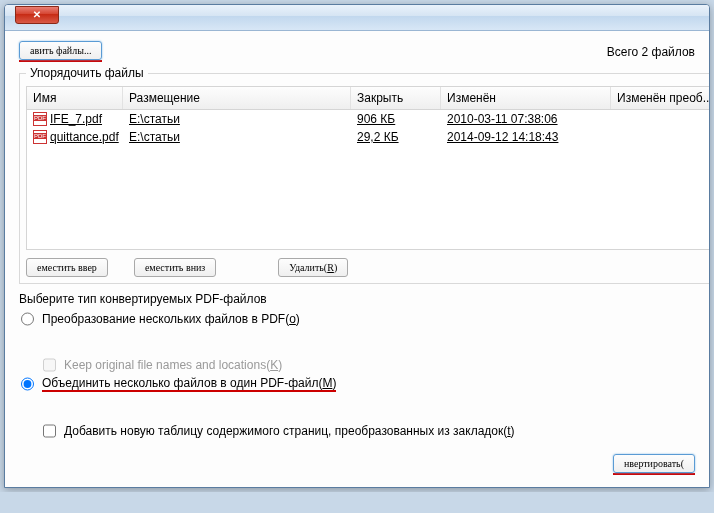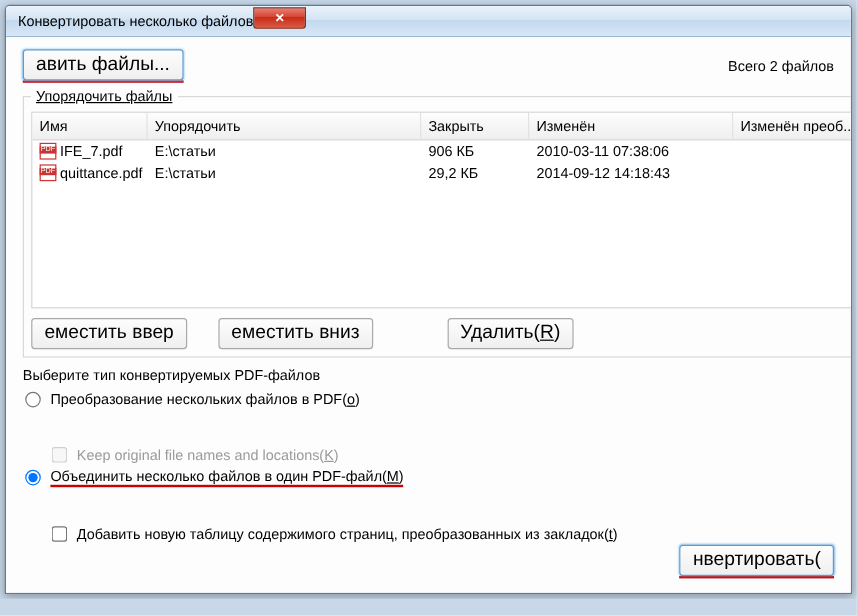--- a/index.html
+++ b/index.html
@@ -44,34 +44,34 @@
     display: flex;
     justify-content: space-between;
     align-items: center;
     margin-bottom: 4px;
   }
   .btn {
     background: linear-gradient(#fdfdfd,#efefef);
     border: 1px solid #a9a9a9;
     border-radius: 3px;
     padding: 3px 10px;
-    font-size: 16px;
+    font-size: 10px;
     cursor: pointer;
-    font-family: Liberation Sans, sans-serif;
+    font-family: Liberation Serif, serif;
   }
   .btn:focus, .btn.focused { border-color:#5a9bd4; box-shadow:0 0 2px #7eb7e6; }
   .underline-red {
     border-bottom: 2px solid #c00;
   }
   fieldset.filesbox {
     border: 1px solid #d9d9d9;
     margin: 0 0 8px 0;
     padding: 6px 6px;
   }
-  fieldset.filesbox legend { padding: 0 4px; text-decoration: underline; }
+  fieldset.filesbox legend { padding: 0 4px; }
   .table {
     border: 1px solid #d5d5d5;
     background: #fff;
     height: 164px;
     overflow: hidden;
   }
   .thead {
     display: flex;
     background: linear-gradient(#fdfdfd,#efefef);
     border-bottom: 1px solid #d5d5d5;
@@ -83,21 +83,21 @@
     white-space: nowrap;
     overflow: hidden;
   }
   .col-name { width: 96px; }
   .col-loc  { width: 228px; }
   .col-size { width: 90px; }
   .col-mod  { width: 170px; }
   .col-stat { flex: 1; }
   .tbody { }
   .tr { display: flex; }
-  .td { padding: 2px 6px; white-space: nowrap; overflow: hidden; }
+  .td { padding: 2px 6px; white-space: nowrap; overflow: hidden; text-decoration: underline; }
   .pdf-icon {
     display: inline-block;
     width: 14px; height: 14px;
     background: #fff;
     border: 1px solid #c33;
     position: relative;
     margin-right: 3px;
     vertical-align: -3px;
   }
   .pdf-icon::after {
@@ -121,51 +121,51 @@
     gap: 4px;
     padding: 2px 0;
   }
   .check-row.indent { margin-left: 22px; margin-top: 28px; }
   .disabled { color: #9a9a9a; }
   .mnemonic { text-decoration: underline; }
   .footer {
     display: flex;
     justify-content: flex-end;
     gap: 12px;
+    margin-top: 14px;
   }
   input[type=radio], input[type=checkbox]{ margin:0 4px 0 2px; }
 </style>
 </head>
 <body>
 
 <div class="window">
 
   <div class="titlebar">
-    <span>Конвертировать несколько файлов</span>
     <div class="close-btn">
       <span>✕</span>
     </div>
   </div>
 
   <div class="client">
 
     <div class="toprow">
       <span class="underline-red" style="display:inline-block;">
         <button class="btn focused">авить файлы...</button>
       </span>
       <span>Всего 2 файлов</span>
     </div>
 
     <fieldset class="filesbox">
       <legend>Упорядочить файлы</legend>
 
       <div class="table">
         <div class="thead">
           <div class="th col-name">Имя</div>
-          <div class="th col-loc">Упорядочить</div>
+          <div class="th col-loc">Размещение</div>
           <div class="th col-size">Закрыть</div>
           <div class="th col-mod">Изменён</div>
           <div class="th col-stat">Изменён преоб...</div>
         </div>
         <div class="tbody">
           <div class="tr">
             <div class="td col-name"><span class="pdf-icon"></span><span>IFE_7.pdf</span></div>
             <div class="td col-loc">E:\статьи</div>
             <div class="td col-size">906 КБ</div>
             <div class="td col-mod">2010-03-11 07:38:06</div>

